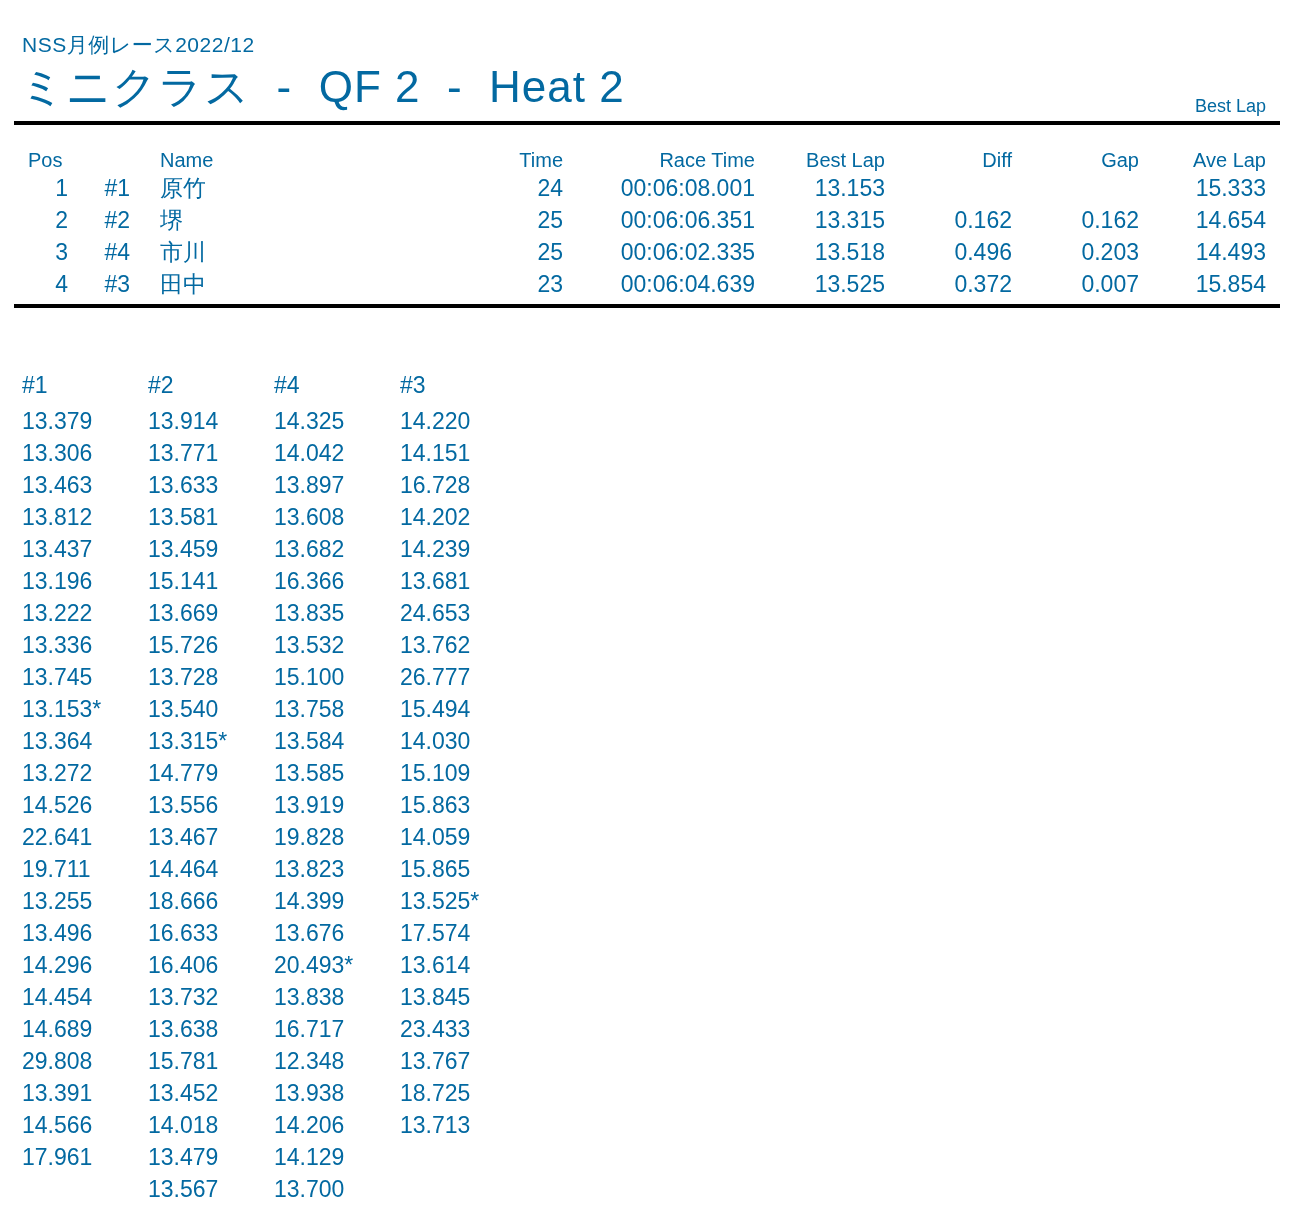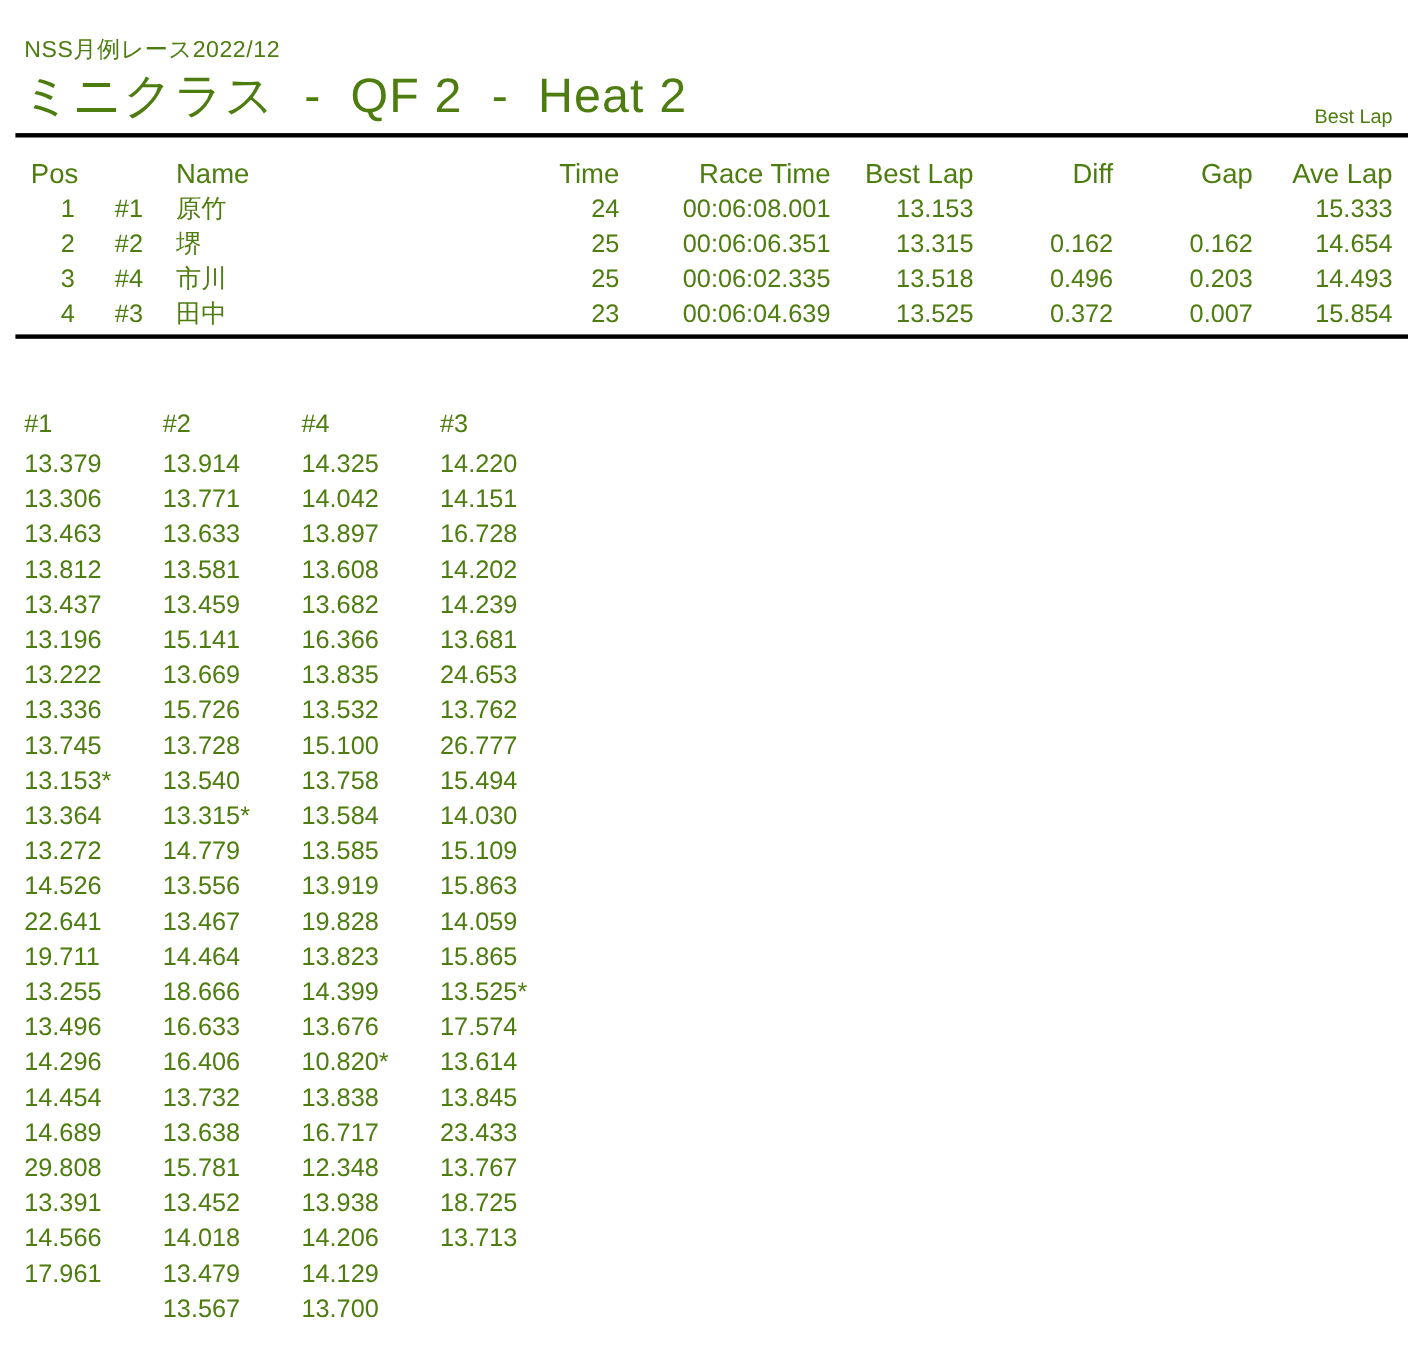--- a/index.html
+++ b/index.html
@@ -1,21 +1,21 @@
 <!DOCTYPE html>
 <html><head>
 <meta charset="utf-8">
 <style>
   html, body { margin: 0; padding: 0; background: #fff; }
   .page {
     position: relative;
     width: 1296px;
     height: 1225px;
     background: #ffffff;
-    color: #4d7c0f;
+    color: #0369a1;
     font-family: "Liberation Sans", "DejaVu Sans", sans-serif;
     overflow: hidden;
   }
   .subtitle {
     position: absolute;
     left: 22px;
     top: 31px;
     font-size: 21px;
     letter-spacing: 0.5px;
     white-space: pre;
@@ -48,21 +48,21 @@
   table.results {
     position: absolute;
     left: 28px;
     top: 144px;
     width: 1238px;
     border-collapse: collapse;
     table-layout: fixed;
   }
   table.results th {
     font-weight: normal;
-    font-size: 25px;
+    font-size: 20px;
     text-align: right;
     height: 28px;
     padding: 0;
     vertical-align: bottom;
   }
   table.results td {
     font-size: 23px;
     text-align: right;
     height: 32px;
     padding: 0;
@@ -245,21 +245,21 @@
         <div class="lap-cell">13.532</div>
         <div class="lap-cell">15.100</div>
         <div class="lap-cell">13.758</div>
         <div class="lap-cell">13.584</div>
         <div class="lap-cell">13.585</div>
         <div class="lap-cell">13.919</div>
         <div class="lap-cell">19.828</div>
         <div class="lap-cell">13.823</div>
         <div class="lap-cell">14.399</div>
         <div class="lap-cell">13.676</div>
-        <div class="lap-cell">10.820*</div>
+        <div class="lap-cell">20.493*</div>
         <div class="lap-cell">13.838</div>
         <div class="lap-cell">16.717</div>
         <div class="lap-cell">12.348</div>
         <div class="lap-cell">13.938</div>
         <div class="lap-cell">14.206</div>
         <div class="lap-cell">14.129</div>
         <div class="lap-cell">13.700</div>
       </div>
       <div class="lap-col">
         <div class="lap-col-header">#3</div>

